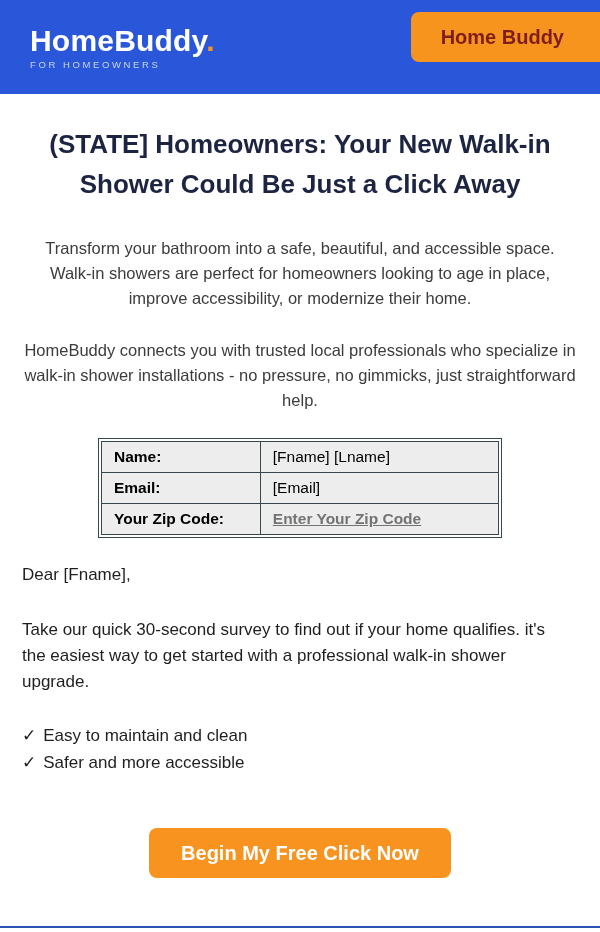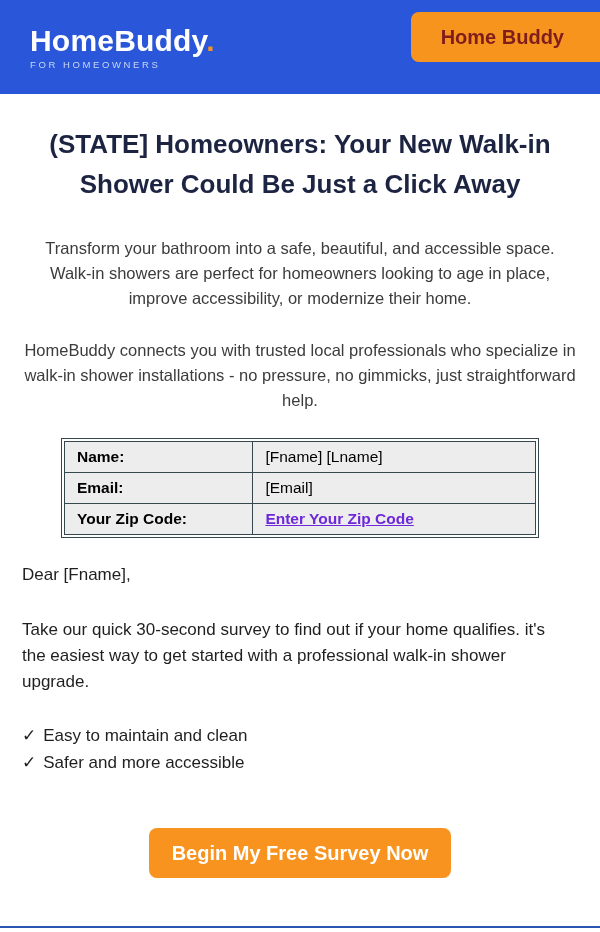--- a/index.html
+++ b/index.html
@@ -46,31 +46,31 @@
   
   p.intro {
     margin: 0 24px; text-align: center;
     color: #3c3c3c; font-size: 16.5px; line-height: 25px;
   }
   p.intro-1 { margin-top: 32px; }
   p.intro-2 { margin-top: 27px; }
 
   
   .tbl-outer {
-    margin: 25px auto 8px; width: 478px;
+    margin: 25px auto 8px; width: 404px;
     border: 1px solid #37474f; padding: 2px; background: #ffffff;
   }
   table.contact { width: 100%; border-collapse: collapse; }
   table.contact td {
     background: #ededed; border: 1px solid #37474f;
     font-size: 15.5px; color: #000000; padding: 6px 12px; height: 31px;
     vertical-align: middle;
   }
   td.lbl { font-weight: bold; width: 40%; }
-  a.zip-link { color: #6d28d9; font-weight: bold; text-decoration: underline; }
+  a.zip-link { color: #737373; font-weight: bold; text-decoration: underline; }
 
   
   p.greeting {
     margin: 24px 24px 0 22px; color: #1f1f1f; font-size: 17px; line-height: 25px;
   }
   p.body-par {
     margin: 30px 30px 0 22px; color: #1f1f1f; font-size: 17px; line-height: 26px;
   }
 
   
@@ -137,18 +137,18 @@
 
   <p class="greeting">Dear [Fname],</p>
   <p class="body-par">Take our quick 30-second survey to find out if your home qualifies. it's the easiest way to get started with a professional walk-in shower upgrade.</p>
 
   <ul class="checklist">
     <li><span class="check-glyph">✓</span><span>Easy to maintain and clean</span></li>
     <li><span class="check-glyph">✓</span><span>Safer and more accessible</span></li>
   </ul>
 
   <div class="cta-wrap">
-    <button class="cta-btn">Begin My Free Survey Now</button>
+    <button class="cta-btn">Begin My Free Click Now</button>
   </div>
 
   <div class="footer-rule"></div>
 
 </div>
 
 </body></html>

